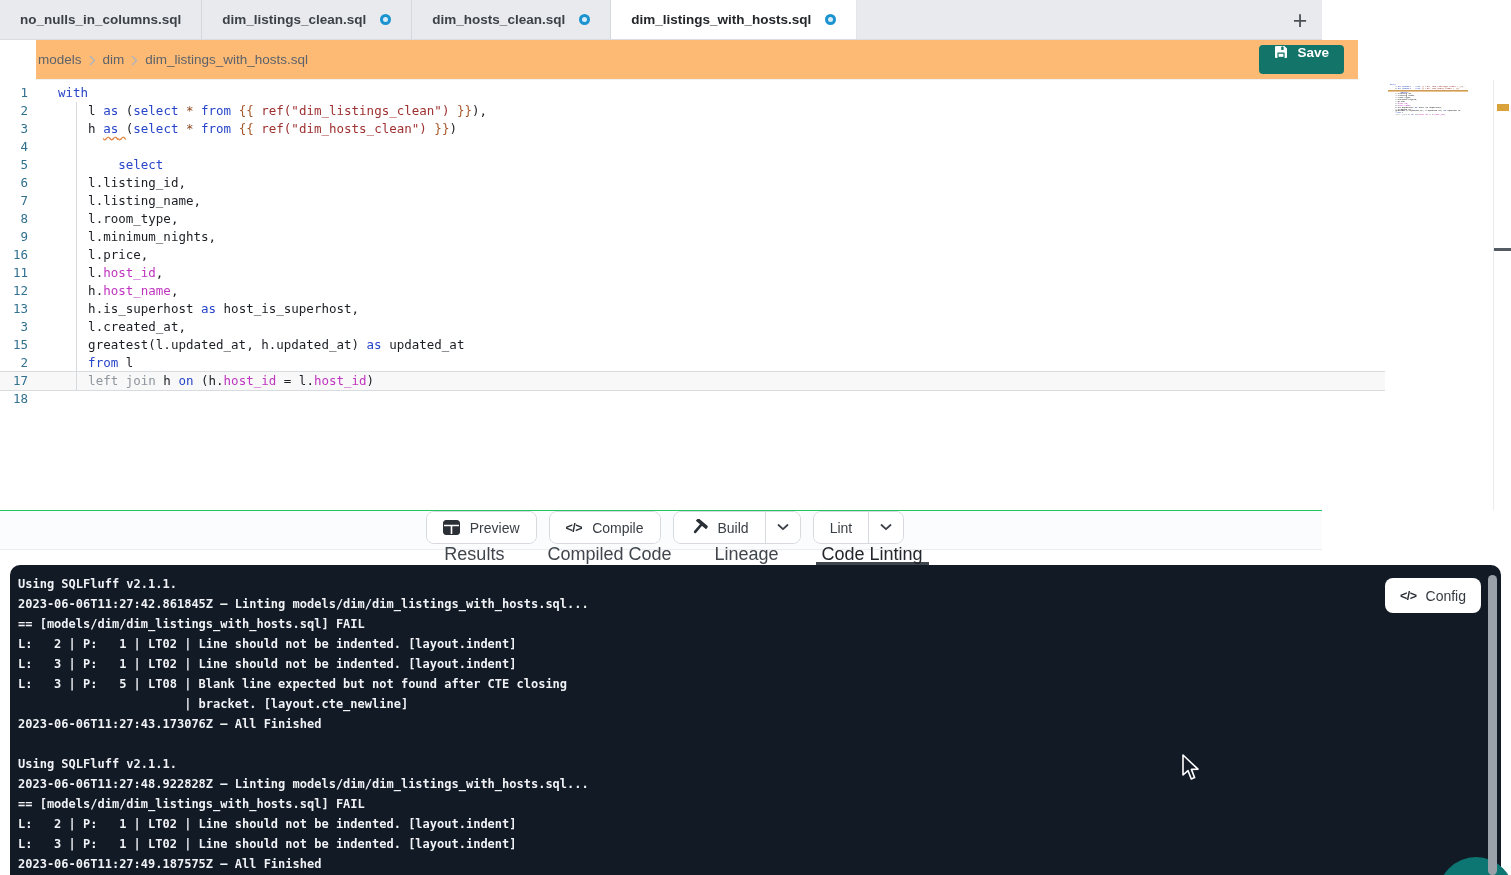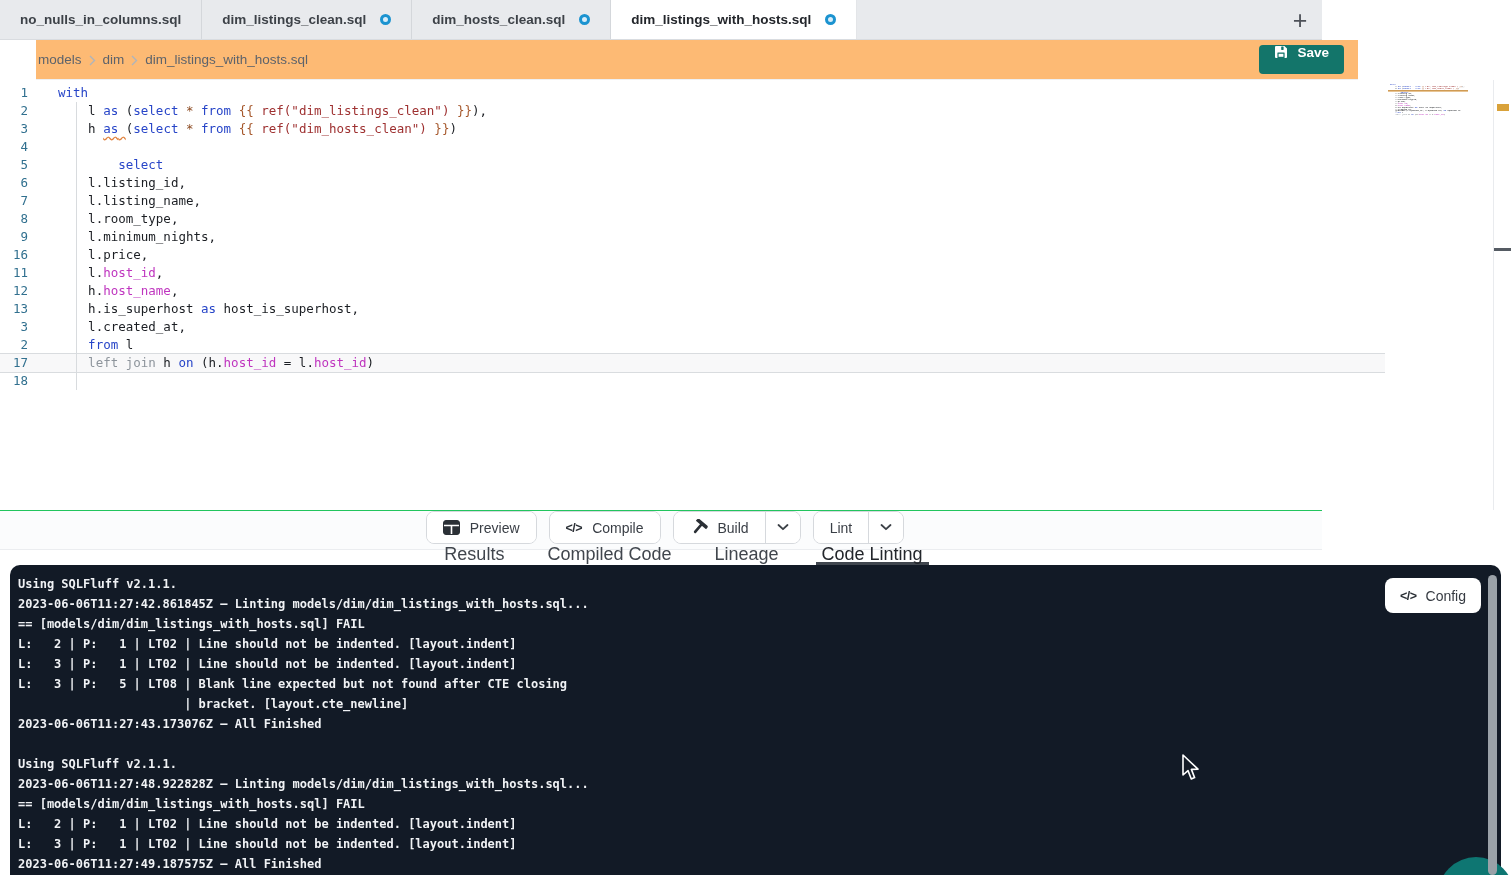--- a/index.html
+++ b/index.html
@@ -162,20 +162,21 @@
         <div class="cline"><span class="ln">5</span><span class="ct"><span class="pl">        </span><span class="kw">select</span></span></div>
         <div class="cline"><span class="ln">6</span><span class="ct"><span class="pl">    l.listing_id,</span></span></div>
         <div class="cline"><span class="ln">7</span><span class="ct"><span class="pl">    l.listing_name,</span></span></div>
         <div class="cline"><span class="ln">8</span><span class="ct"><span class="pl">    l.room_type,</span></span></div>
         <div class="cline"><span class="ln">9</span><span class="ct"><span class="pl">    l.minimum_nights,</span></span></div>
         <div class="cline"><span class="ln">16</span><span class="ct"><span class="pl">    l.price,</span></span></div>
         <div class="cline"><span class="ln">11</span><span class="ct"><span class="pl">    l.</span><span class="id">host_id</span><span class="pl">,</span></span></div>
         <div class="cline"><span class="ln">12</span><span class="ct"><span class="pl">    h.</span><span class="id">host_name</span><span class="pl">,</span></span></div>
         <div class="cline"><span class="ln">13</span><span class="ct"><span class="pl">    h.is_superhost </span><span class="kw">as</span><span class="pl"> host_is_superhost,</span></span></div>
         <div class="cline"><span class="ln">3</span><span class="ct"><span class="pl">    l.created_at,</span></span></div>
+        <div class="cline"><span class="ln">15</span><span class="ct"><span class="pl">    greatest(l.updated_at, h.updated_at) </span><span class="kw">as</span><span class="pl"> updated_at</span></span></div>
         <div class="cline"><span class="ln">2</span><span class="ct"><span class="pl">    </span><span class="kw">from</span><span class="pl"> l</span></span></div>
         <div class="cline active"><span class="ln">17</span><span class="ct"><span class="pl">    </span><span class="gy">left join</span><span class="pl"> h </span><span class="kw">on</span><span class="pl"> (h.</span><span class="id">host_id</span><span class="pl"> = l.</span><span class="id">host_id</span><span class="pl">)</span></span></div>
         <div class="cline"><span class="ln">18</span><span class="ct"></span></div>
       </div>
     <div class="indent-guide"></div>
     <div class="minimap" id="minimap">
         <div class="mmline"><span class="kw">with</span></div>
         <div class="mmline"><span class="pl">    l </span><span class="kw">as</span><span class="pl"> (</span><span class="kw">select</span><span class="pl"> </span><span class="op">*</span><span class="pl"> </span><span class="kw">from</span><span class="pl"> </span><span class="br">{{ </span><span class="rf">ref(</span><span class="st">"dim_listings_clean"</span><span class="rf">)</span><span class="br"> }}</span><span class="pl">),</span></div>
         <div class="mmline"><span class="pl">    h </span><span class="kw">as</span><span class="pl"> </span><span class="pl">(</span><span class="kw">select</span><span class="pl"> </span><span class="op">*</span><span class="pl"> </span><span class="kw">from</span><span class="pl"> </span><span class="br">{{ </span><span class="rf">ref(</span><span class="st">"dim_hosts_clean"</span><span class="rf">)</span><span class="br"> }}</span><span class="pl">)</span></div>
         <div class="mmline"></div>

